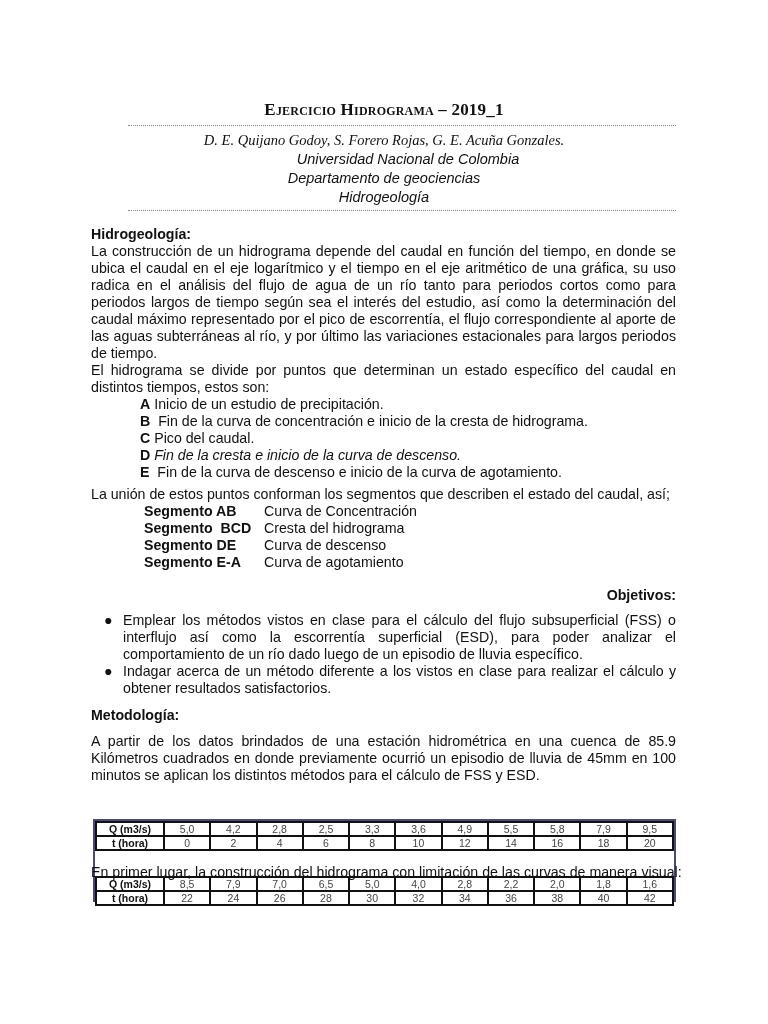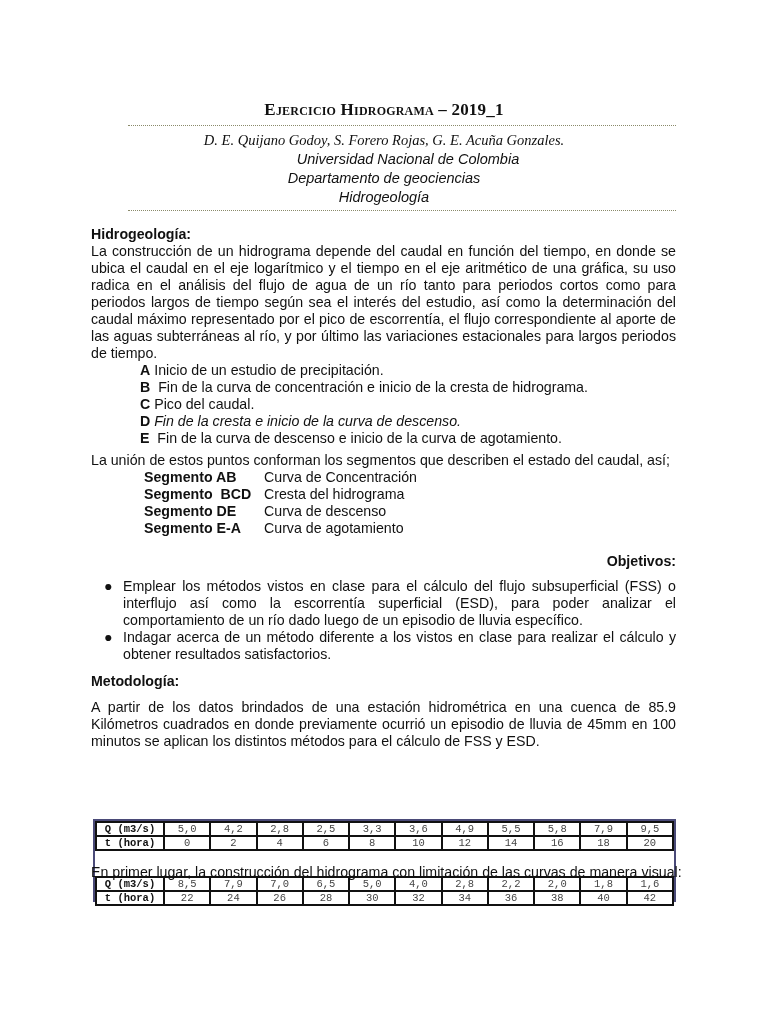--- a/index.html
+++ b/index.html
@@ -22,21 +22,21 @@
   .h { font-weight: bold; }
   .list-item { margin-left: 49px; white-space: nowrap; }
   .list-item b { font-weight: bold; }
   .seg { display: flex; margin-left: 53px; white-space: nowrap; }
   .seg .k { font-weight: bold; width: 120px; }
   .bullets { margin: 0; padding-left: 0; list-style: none; }
   .bullets li { position: relative; padding-left: 32px; margin-left: 0; text-align: justify; text-align-last: left; }
   .bullets li .dot { position: absolute; left: 13px; top: 0; }
 
   .tablewrap { position: absolute; left: 93px; top: 819px; width: 583px; height: 83px;
-               border: 2px solid #4a4a78; border-bottom: none; background: #fff; box-sizing: border-box; font-family: Liberation Mono, monospace; }
+               border: 2px solid #4a4a78; border-bottom: none; background: #fff; box-sizing: border-box; }
   table.q { border-collapse: collapse; width: 579px; table-layout: fixed; font-size: 10.5px; }
   table.q td { border: 2px solid #111; text-align: center; height: 12px; line-height: 12px; padding: 0;
                color: #444; }
   table.q td.hd { color: #111; font-weight: bold; width: 66px; }
   .spacer { height: 25px; }
 </style>
 </head>
 <body>
 
 <div class="page">
@@ -45,20 +45,21 @@
   <div class="dotrule" style="top:125px;"></div>
   <div class="authors">D. E. Quijano Godoy, S. Forero Rojas, G. E. Acuña Gonzales.</div>
   <div class="aff" style="top:151px;padding-left:24px;">Universidad Nacional de Colombia</div>
   <div class="aff" style="top:170px;">Departamento de geociencias</div>
   <div class="aff" style="top:189px;">Hidrogeología</div>
   <div class="dotrule" style="top:210px;"></div>
 
   <div class="body-text" style="top:226px;">
     <div class="h">Hidrogeología:</div>
     <div class="justify">La construcción de un hidrograma depende del caudal en función del tiempo, en donde se ubica el caudal en el eje logarítmico y el tiempo en el eje aritmético de una gráfica, su uso radica en el análisis del flujo de agua de un río tanto para periodos cortos como para periodos largos de tiempo según sea el interés del estudio, así como la determinación del caudal máximo representado por el pico de escorrentía, el flujo correspondiente al aporte de las aguas subterráneas al río, y por último las variaciones estacionales para largos periodos de tiempo.</div>
+    <div class="justify">El hidrograma se divide por puntos que determinan un estado específico del caudal en distintos tiempos, estos son:</div>
     <div class="list-item"><b>A</b><span style="white-space:pre;"> Inicio de un estudio de precipitación.</span></div>
     <div class="list-item"><b>B</b><span style="white-space:pre;">  Fin de la curva de concentración e inicio de la cresta de hidrograma.</span></div>
     <div class="list-item"><b>C</b><span style="white-space:pre;"> Pico del caudal.</span></div>
     <div class="list-item"><b>D</b><span style="white-space:pre;font-style:italic;"> Fin de la cresta e inicio de la curva de descenso.</span></div>
     <div class="list-item"><b>E</b><span style="white-space:pre;">  Fin de la curva de descenso e inicio de la curva de agotamiento.</span></div>
 
     <div style="margin-top:5px;">La unión de estos puntos conforman los segmentos que describen el estado del caudal, así;</div>
     <div class="seg">
         <span class="k">Segmento AB</span>
         <span>Curva de Concentración</span>

